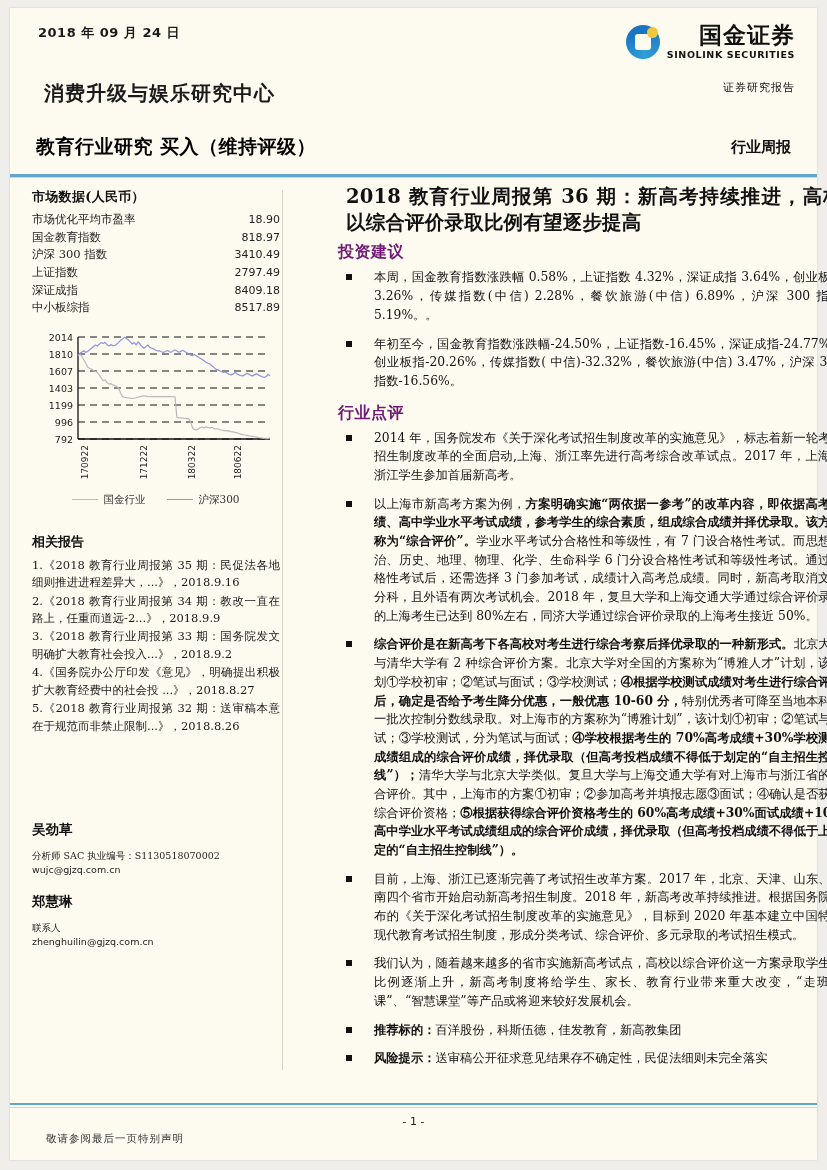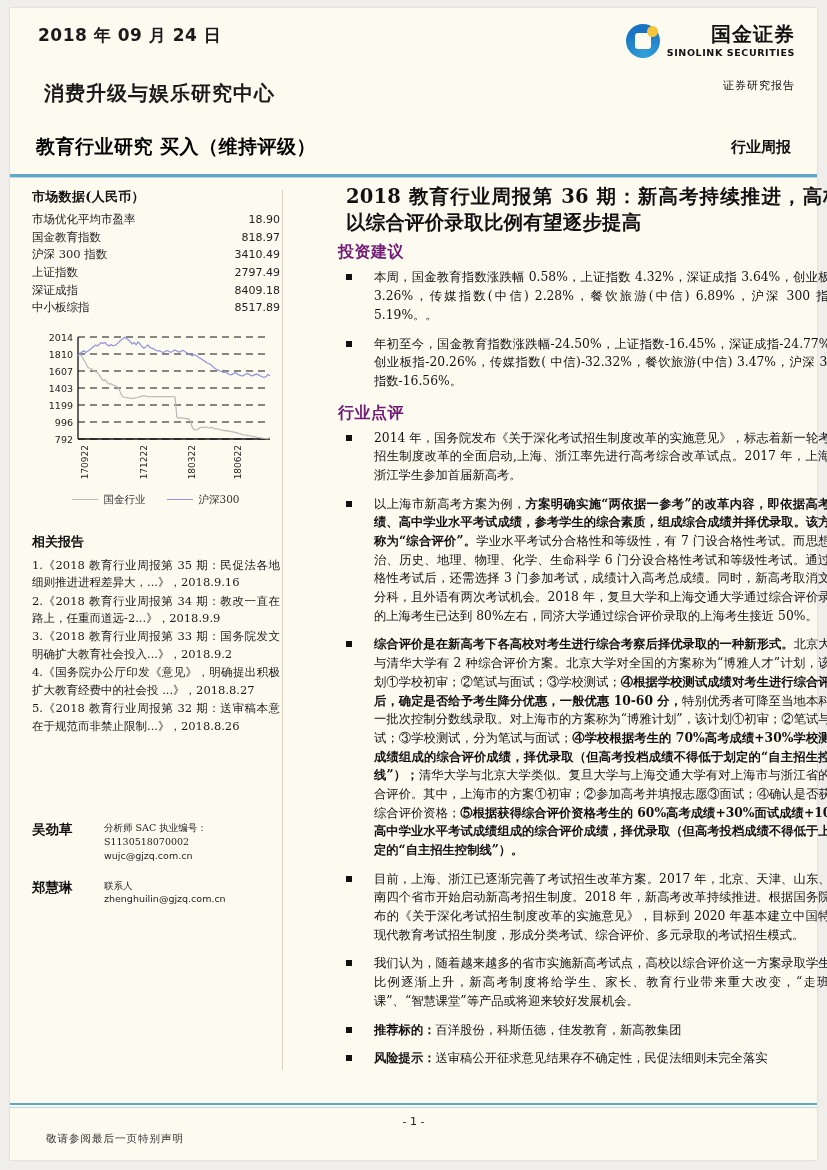--- a/index.html
+++ b/index.html
@@ -14,21 +14,21 @@
     position: absolute; left: 10px; top: 8px;
     width: 807px; height: 1152px;
     background: #fdfaf0;
     box-shadow: 0 0 2px rgba(0,0,0,.15);
   }
 
   
   .hdr { position:relative; height:168px; }
   .doc-date {
     position:absolute; left:28px; top:16px;
-    font-size:17px; font-weight:bold; color:#1a1a1a;
+    font-size:13px; font-weight:bold; color:#1a1a1a;
     letter-spacing:.5px;
   }
   .center-name {
     position:absolute; left:34px; top:72px;
     font-size:20px; color:#1a1a1a; font-weight:bold;
     font-family:"DejaVu Serif","Liberation Serif",serif;
     letter-spacing:1px;
   }
   .ind-title {
     position:absolute; left:26px; top:126px;
@@ -52,21 +52,21 @@
   }
   .logo-mark .hole {
     position:absolute; left:9px; top:9px; width:16px; height:16px;
     background:#fdfaf0; border-radius:3px;
   }
   .logo-mark .dot {
     position:absolute; right:2px; top:2px; width:11px; height:11px;
     border-radius:50%; background:#f5c53a;
   }
   .logo-cn {
-    font-size:20px; font-weight:bold; color:#111; letter-spacing:1px;
+    font-size:23px; font-weight:bold; color:#111; letter-spacing:1px;
     line-height:1;
   }
   .logo-en {
     font-size:9.5px; font-weight:bold; color:#111;
     letter-spacing:.6px; margin-top:2px; text-align:right;
   }
   .logo-tag {
     font-size:11px; color:#111; margin-top:20px; text-align:right;
     font-family:"DejaVu Serif","Liberation Serif",serif;
     letter-spacing:1px;
@@ -110,21 +110,21 @@
   .lg i { display:inline-block; width:26px; height:0; border-top:1.6px solid #bbb; }
   .lg.b i { border-top-color:#8f93e0; }
 
   
   .rr-title { font-size:13px; font-weight:bold; color:#111; margin:26px 0 6px; }
   .rr-list { font-size:11.5px; color:#1a1a1a; line-height:1.52; }
   .rr-list div { margin-bottom:1px; text-align:justify; }
 
   
   .an-block { margin-top:86px; }
-  .an-row { display:flex; gap:10px; margin-bottom:16px; }
+  .an-row { display:flex; gap:10px; margin-bottom:16px;flex-direction:column; }
   .an-name { font-size:13.5px; font-weight:bold; color:#111; white-space:nowrap; flex:none; width:62px;}
   .an-meta { font-size:9.5px; color:#222; line-height:1.45;
              font-family:"DejaVu Sans","Liberation Sans",sans-serif; }
   .an-meta .cn { font-family:"DejaVu Serif","Liberation Serif",serif; }
 
   
   .main-title {
     font-size:19.5px; font-weight:bold; color:#111;
     font-family:"DejaVu Serif","Liberation Serif",serif;
     line-height:1.32; letter-spacing:.2px; text-align:justify;

